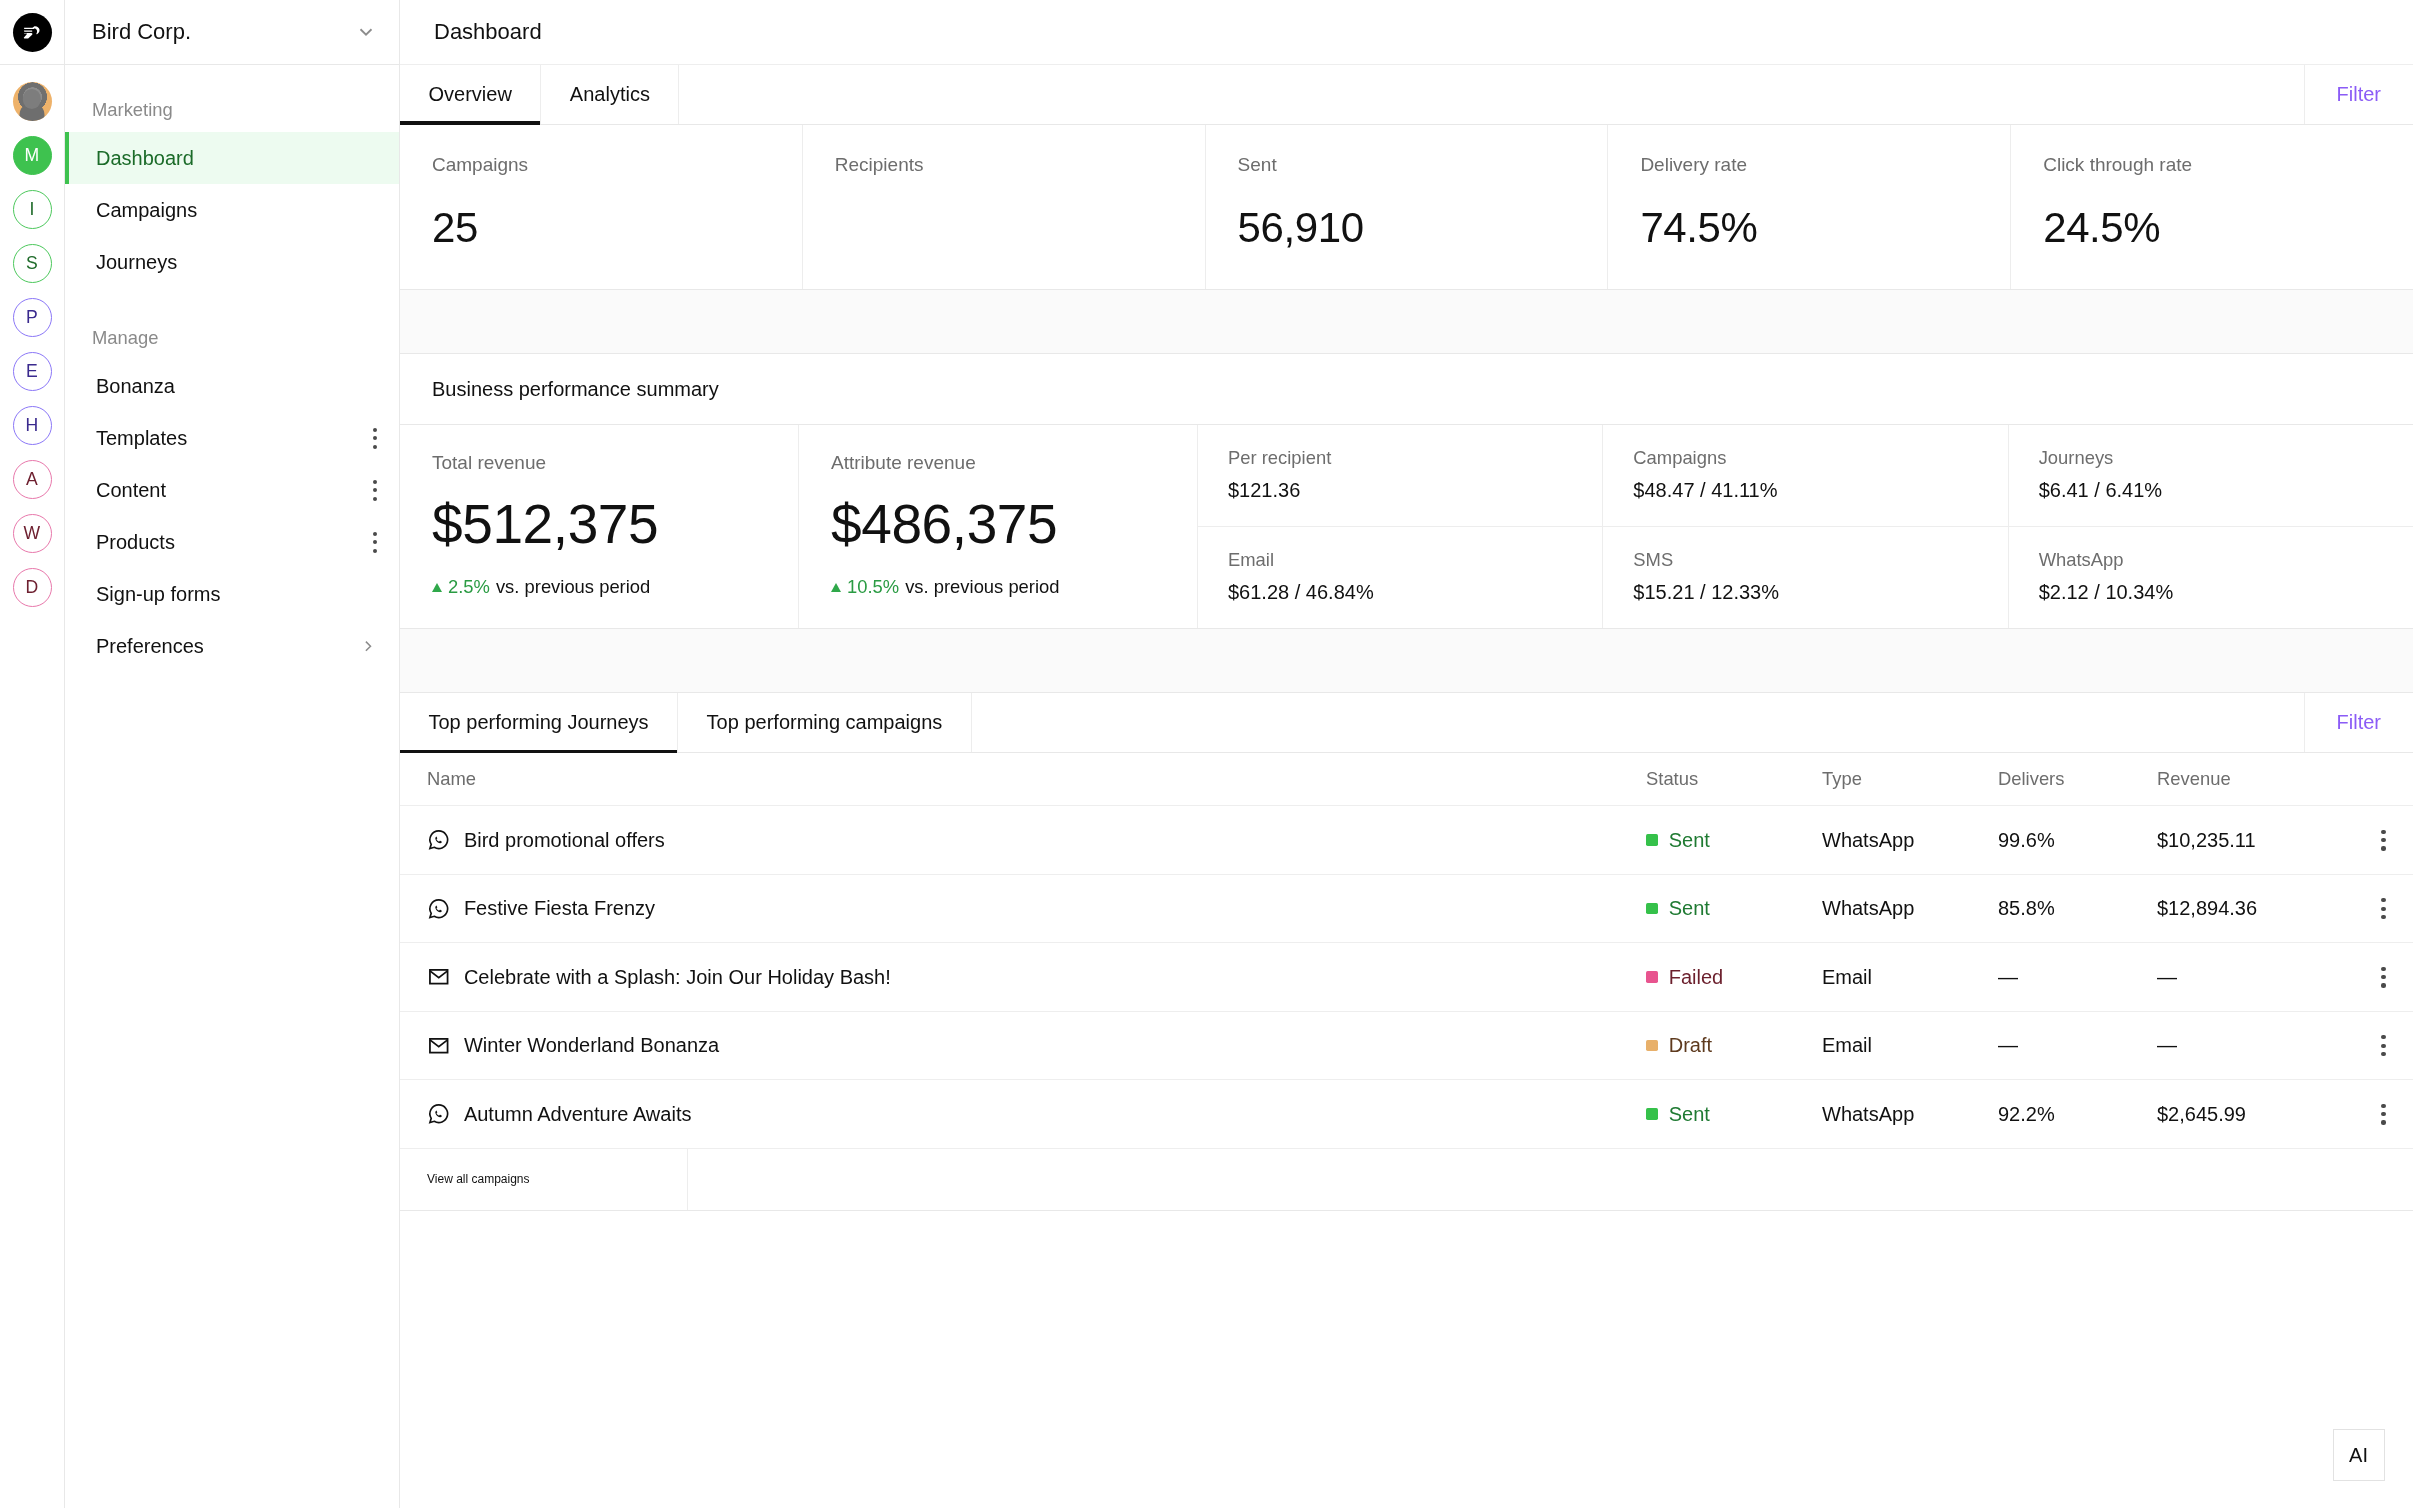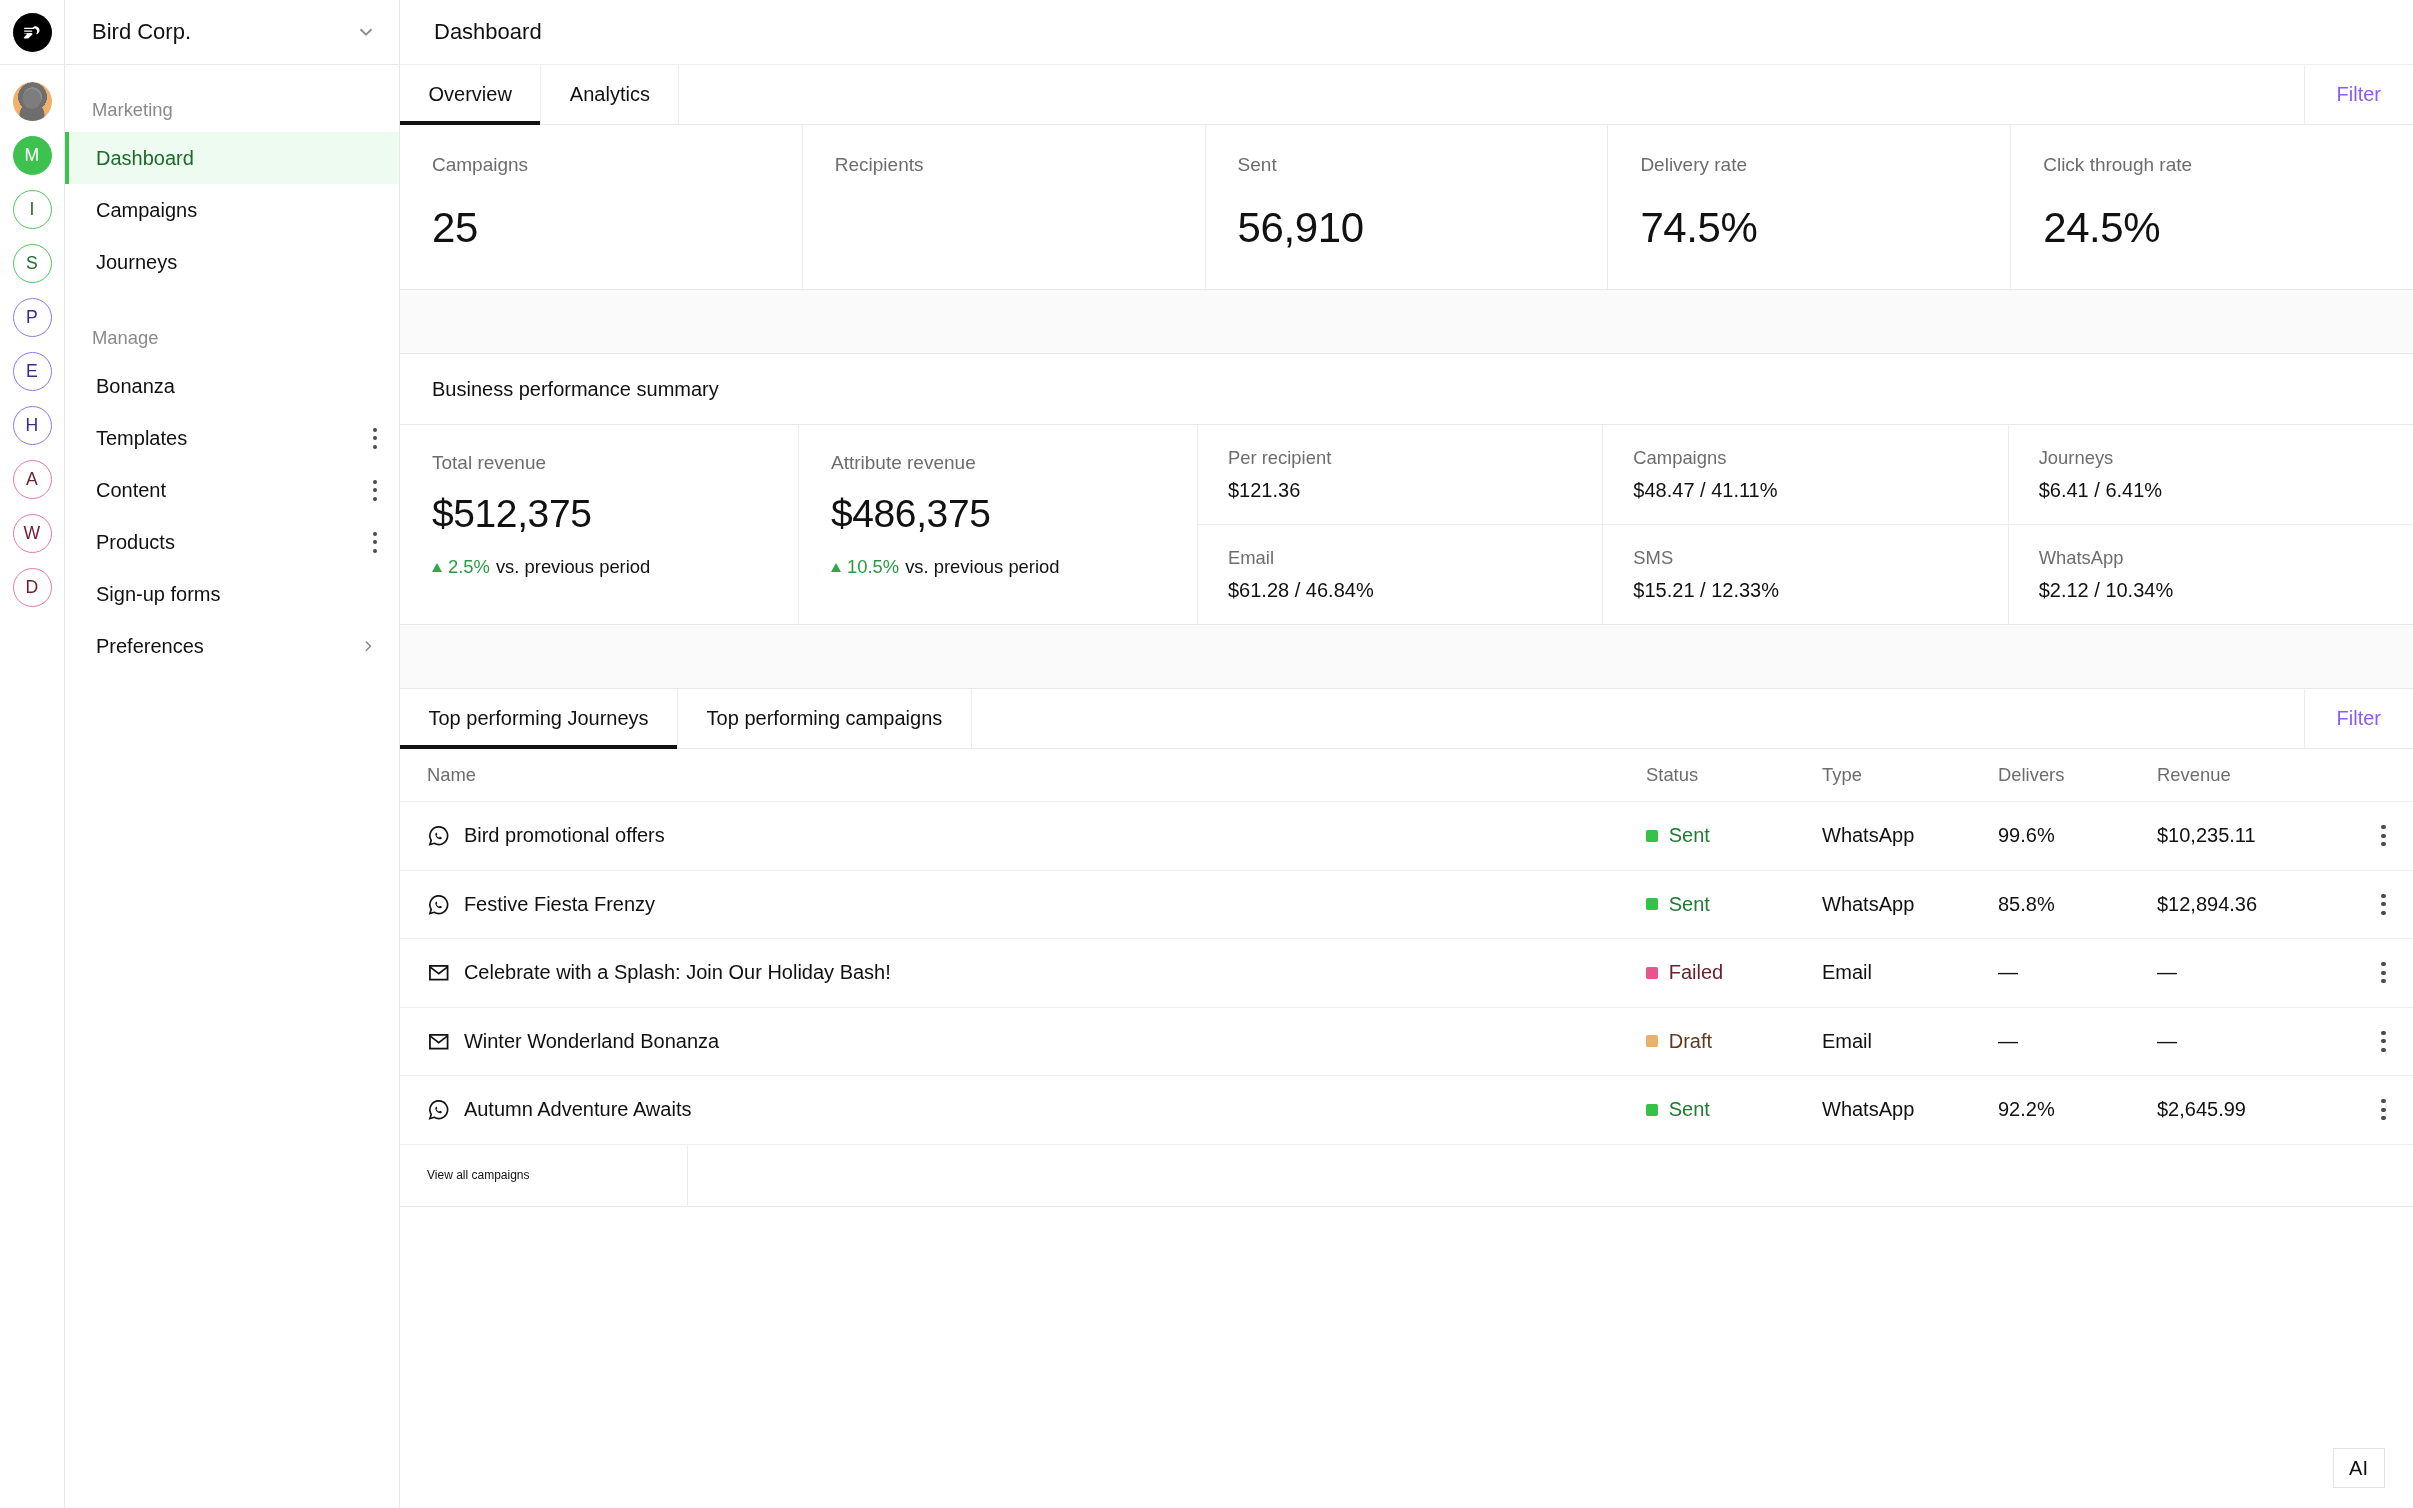--- a/index.html
+++ b/index.html
@@ -127,21 +127,21 @@
     border-bottom: 0.8px solid #e8e8e8;
   }
 
   
   .perf-row { display: flex; border-bottom: 0.8px solid #e8e8e8; }
   .perf-big {
     width: 399px; flex: 0 0 399px; padding: 27px 32px 30px 32px;
     border-right: 0.8px solid #ededed;
   }
   .perf-big-label { font-size: 19px; color: #6d6d6d; margin-bottom: 18.4px; }
-  .perf-big-value { font-size: 39px; color: #111; letter-spacing: -0.4px; margin-bottom: 20px; }
+  .perf-big-value { font-size: 55px; color: #111; letter-spacing: -0.4px; margin-bottom: 20px; }
   .perf-delta { font-size: 18.4px; color: #111; display: flex; align-items: center; gap: 6px; }
   .tri-up {
     width: 0; height: 0; border-left: 5.9px solid transparent;
     border-right: 5.9px solid transparent; border-bottom: 9.2px solid #2fa84a;
   }
   .delta-pct { color: #2a9b43; }
   .perf-grid { flex: 1; display: flex; flex-direction: column; min-width: 0; }
   .perf-grid-row { display: flex; flex: 1; }
   .perf-grid-row:first-child { border-bottom: 0.8px solid #ededed; }
   .perf-cell {
@@ -181,22 +181,22 @@
   }
   .kebab i { width: 4.2px; height: 4.2px; border-radius: 50%; background: #4a4a4a; display: block; }
   .viewall-row { display: flex; border-bottom: 0.8px solid #e8e8e8; }
   .viewall-btn {
     padding: 23.5px 27px; font-size: 12px; color: #111; cursor: pointer;
     border-right: 0.8px solid #ededed; width: 288px;
   }
   .viewall-rest { flex: 1; }
   .main-filler { flex: 1; background: #fff; position: relative; }
   .ai-badge {
-    position: absolute; right: 28.5px; bottom: 20px;
-    width: 52px; height: 40px; border: 0.8px solid #e2e2e2;
+    position: absolute; right: 28.5px; bottom: 27px;
+    width: 52px; height: 52px; border: 0.8px solid #e2e2e2;
     display: flex; align-items: center; justify-content: center;
     font-size: 20px; color: #111; background: #fff; cursor: pointer;
   }
 </style>
 </head>
 <body>
 
 <div class="app">
 
   <div class="rail">

